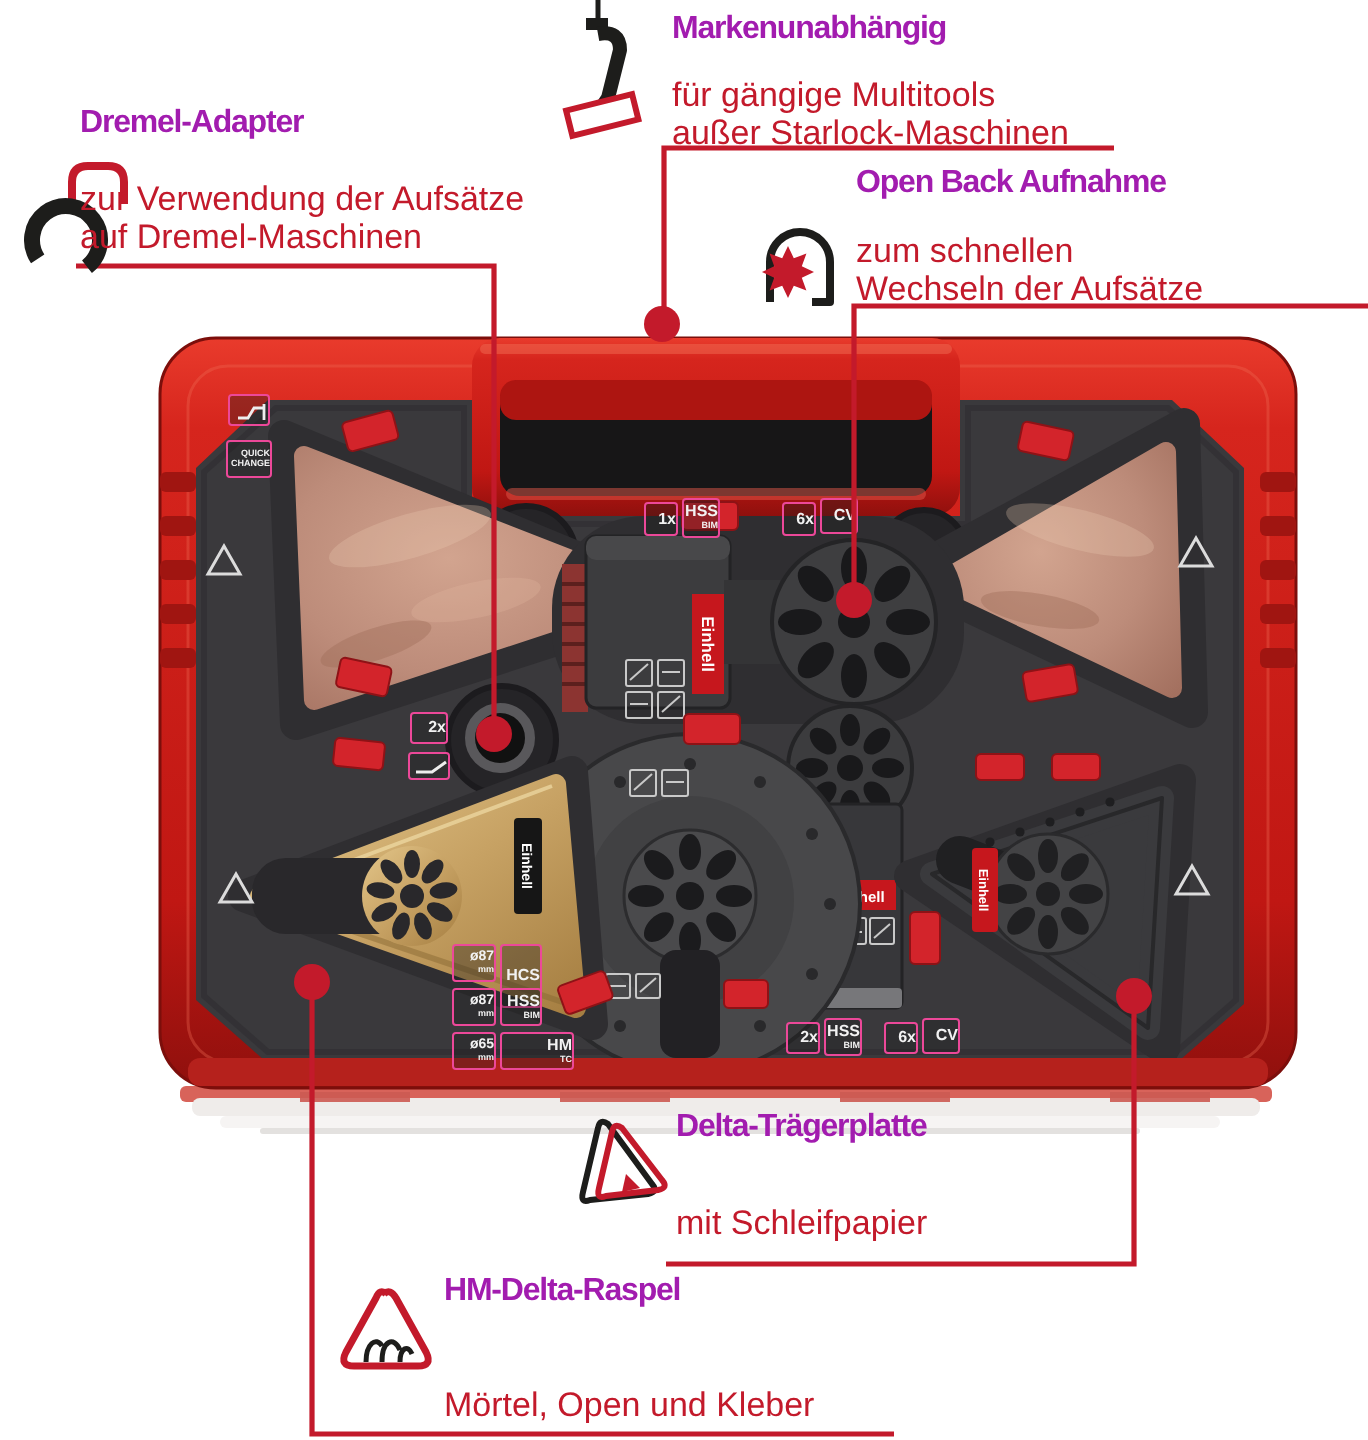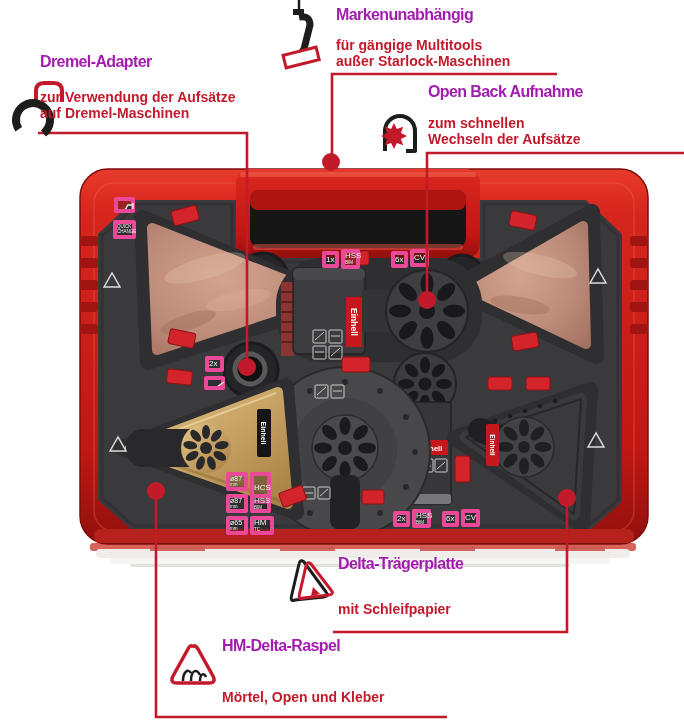--- a/index.html
+++ b/index.html
@@ -2,27 +2,27 @@
 <html><head>
 <meta charset="utf-8">
 <style>
   html,body{margin:0;padding:0;background:#ffffff;}
   .stage{position:relative;width:684px;height:720px;background:#fff;overflow:hidden;
          font-family:"Liberation Sans",sans-serif;}
   .layer{position:absolute;left:0;top:0;}
   
   .co-title{position:absolute;font-weight:bold;font-size:16px;line-height:1;color:#a21caf;
             letter-spacing:-0.6px;white-space:nowrap;z-index:6;}
-  .co-sub{position:absolute;font-weight:bold;font-size:14px;line-height:1.13;color:#c31a2b;
+  .co-sub{position:absolute;font-weight:normal;font-size:17px;line-height:1.13;color:#c31a2b;
           white-space:nowrap;z-index:6;}
   .co-icon{position:absolute;z-index:6;}
   
-  .chip{position:absolute;box-sizing:border-box;border:4px solid #ec4899;border-radius:2px;
+  .chip{position:absolute;box-sizing:border-box;border:1px solid #ec4899;border-radius:2px;
         background:rgba(28,28,30,0.35);color:#f2f2f2;display:flex;flex-direction:column;
-        align-items:flex-start;justify-content:center;text-align:center;font-weight:normal;
+        align-items:flex-end;justify-content:center;text-align:center;font-weight:bold;
         font-size:8px;line-height:1;z-index:4;}
   .chip .sub{font-size:4.5px;line-height:1;margin-top:1px;}
   .chip.sz{font-size:7px;}
   .chip.tiny{font-size:4.5px;line-height:1.1;}
   svg text{font-family:"Liberation Sans",sans-serif;}
 </style>
 </head>
 <body>
 
 <div class="stage">
@@ -336,21 +336,21 @@
       <span class="sub">mm</span>
     </div>
   <div class="chip" style="left:250px;top:494px;width:21px;height:19px">
     <span>HSS</span>
       <span class="sub">BIM</span>
     </div>
   <div class="chip sz" style="left:226px;top:516px;width:22px;height:19px">
     <span>ø65</span>
       <span class="sub">mm</span>
     </div>
-  <div class="chip" style="left:250px;top:516px;width:24px;height:19px">
+  <div class="chip" style="left:250px;top:516px;width:37px;height:19px">
     <span>HM</span>
       <span class="sub">TC</span>
     </div>
 
   <div class="chip" style="left:393px;top:511px;width:17px;height:16px">
       <span>2x</span>
     </div>
   <div class="chip" style="left:412px;top:509px;width:19px;height:19px">
       <span>HSS</span>
       <span class="sub">BIM</span>

